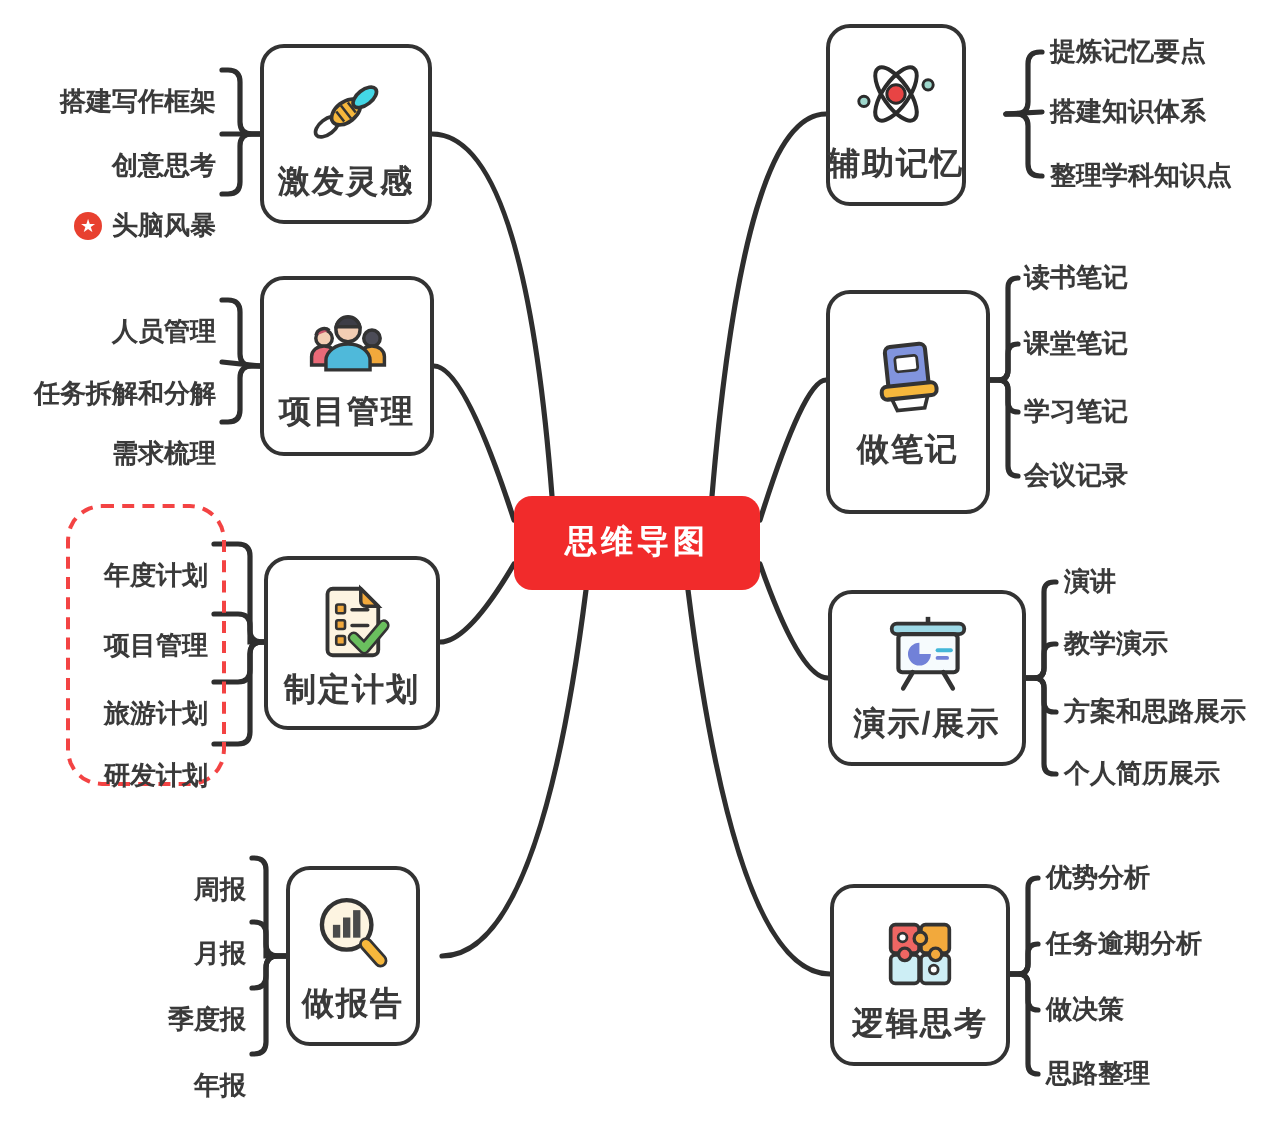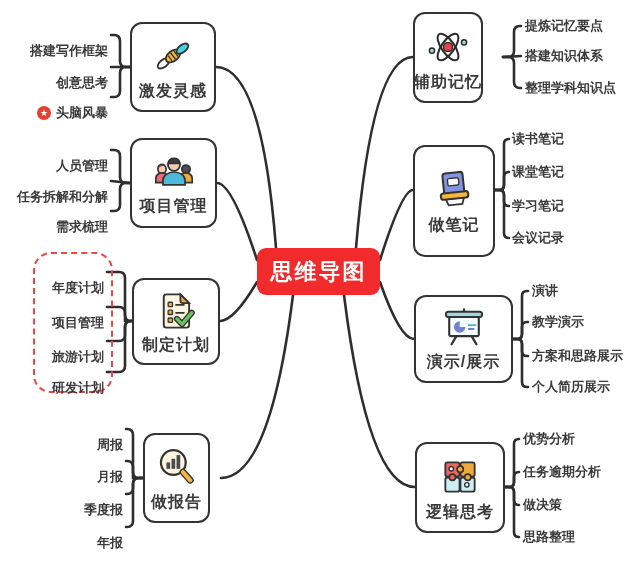--- a/index.html
+++ b/index.html
@@ -10,21 +10,21 @@
   svg.wires{position:absolute;left:0;top:0;width:641px;height:562px;}
   .node{
     position:absolute;display:flex;flex-direction:column;align-items:center;
     justify-content:center;gap:3px;background:#fff;border:2.5px solid #333;
     border-radius:12px;box-sizing:border-box;padding-top:2px;
   }
   .nlabel{font-size:16px;font-weight:700;color:#3a3a3a;white-space:nowrap;letter-spacing:1px;}
   .center-node{
     position:absolute;left:257px;top:248px;width:123px;height:47px;
     background:#f12b2b;border-radius:9px;display:flex;align-items:center;
-    justify-content:center;color:#fff;font-size:22px;font-weight:700;letter-spacing:2px;
+    justify-content:center;color:#fff;font-size:16px;font-weight:700;letter-spacing:2px;
   }
   .sub{
     position:absolute;height:18px;line-height:18px;font-size:13px;font-weight:700;
     color:#3a3a3a;white-space:nowrap;display:flex;align-items:center;gap:5px;
   }
   .sub.ra{justify-content:flex-end;margin-top:16px;}
   .dashedbox{
     position:absolute;left:33px;top:252px;width:80px;height:141px;
     border:2.5px dashed #f34343;border-radius:18px;box-sizing:border-box;
   }

